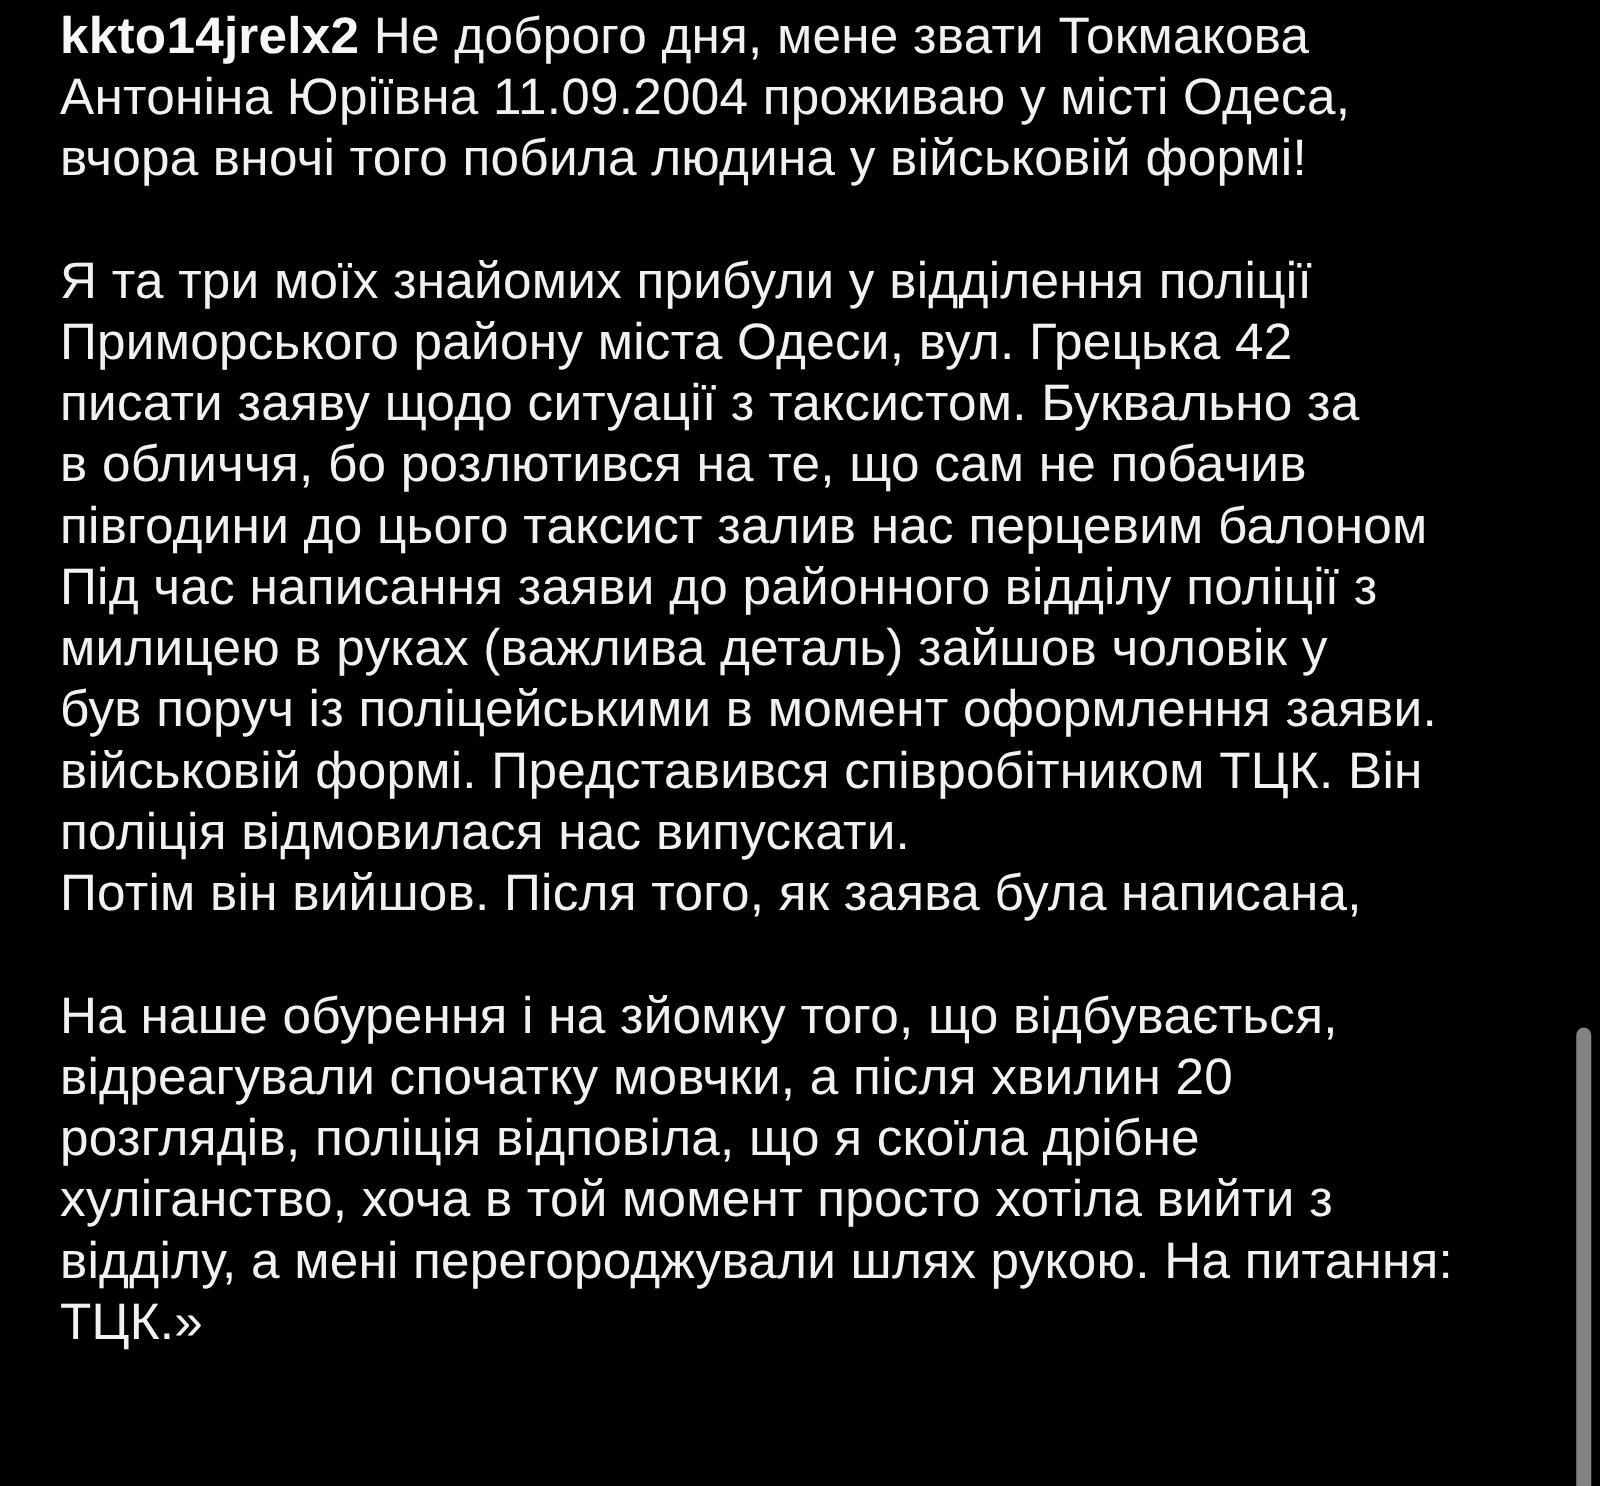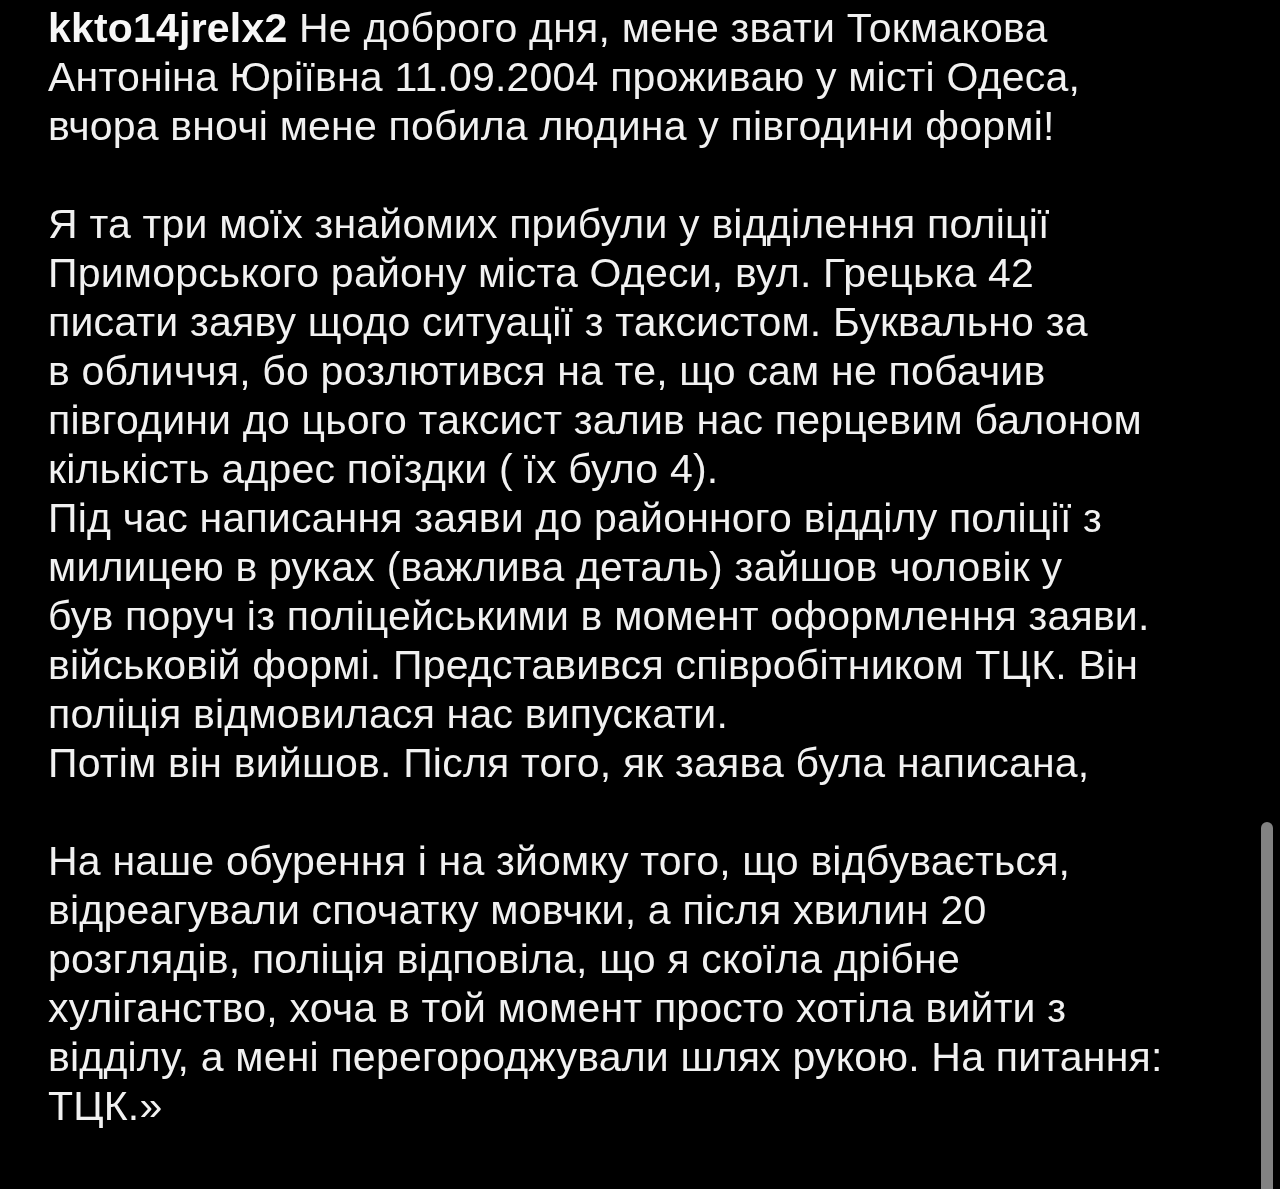--- a/index.html
+++ b/index.html
@@ -48,30 +48,29 @@
   }
 </style>
 </head>
 <body>
 
 <div class="screen">
   <div class="caption">
 
     <div class="line"><strong>kkto14jrelx2</strong><span> Не доброго дня, мене звати Токмакова</span></div>
     <div class="line">Антоніна Юріївна 11.09.2004 проживаю у місті Одеса,</div>
-    <div class="line">вчора вночі мене побила людина у півгодини формі!</div>
+    <div class="line">вчора вночі того побила людина у військовій формі!</div>
 
     <div class="gap"></div>
 
     <div class="line">Я та три моїх знайомих прибули у відділення поліції</div>
     <div class="line">Приморського району міста Одеси, вул. Грецька 42</div>
     <div class="line">писати заяву щодо ситуації з таксистом. Буквально за</div>
     <div class="line">в обличчя, бо розлютився на те, що сам не побачив</div>
     <div class="line">півгодини до цього таксист залив нас перцевим балоном</div>
-    <div class="line">кількість адрес поїздки ( їх було 4).</div>
     <div class="line">Під час написання заяви до районного відділу поліції з</div>
     <div class="line">милицею в руках (важлива деталь) зайшов чоловік у</div>
     <div class="line">був поруч із поліцейськими в момент оформлення заяви.</div>
     <div class="line">військовій формі. Представився співробітником ТЦК. Він</div>
     <div class="line">поліція відмовилася нас випускати.</div>
     <div class="line">Потім він вийшов. Після того, як заява була написана,</div>
 
     <div class="gap"></div>
 
     <div class="line">На наше обурення і на зйомку того, що відбувається,</div>

